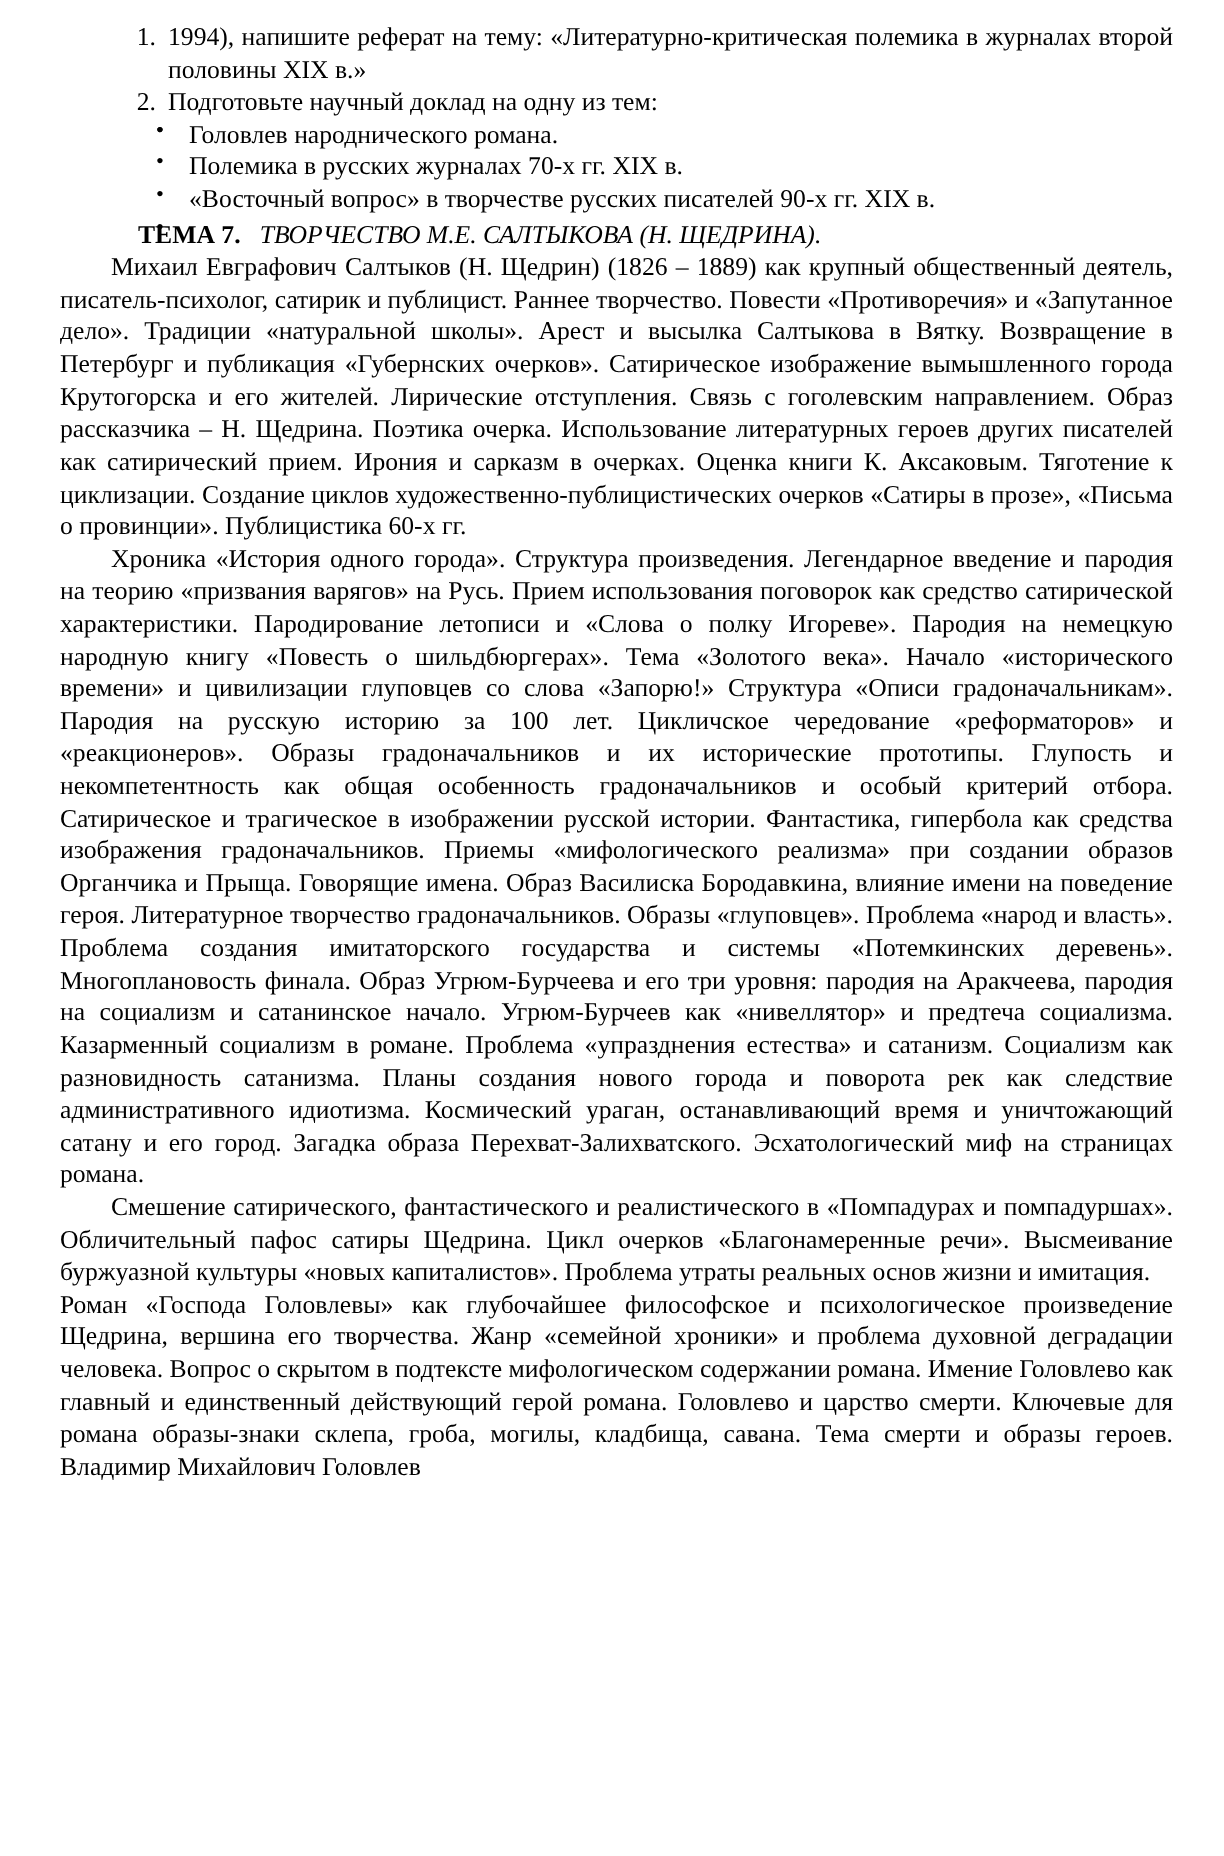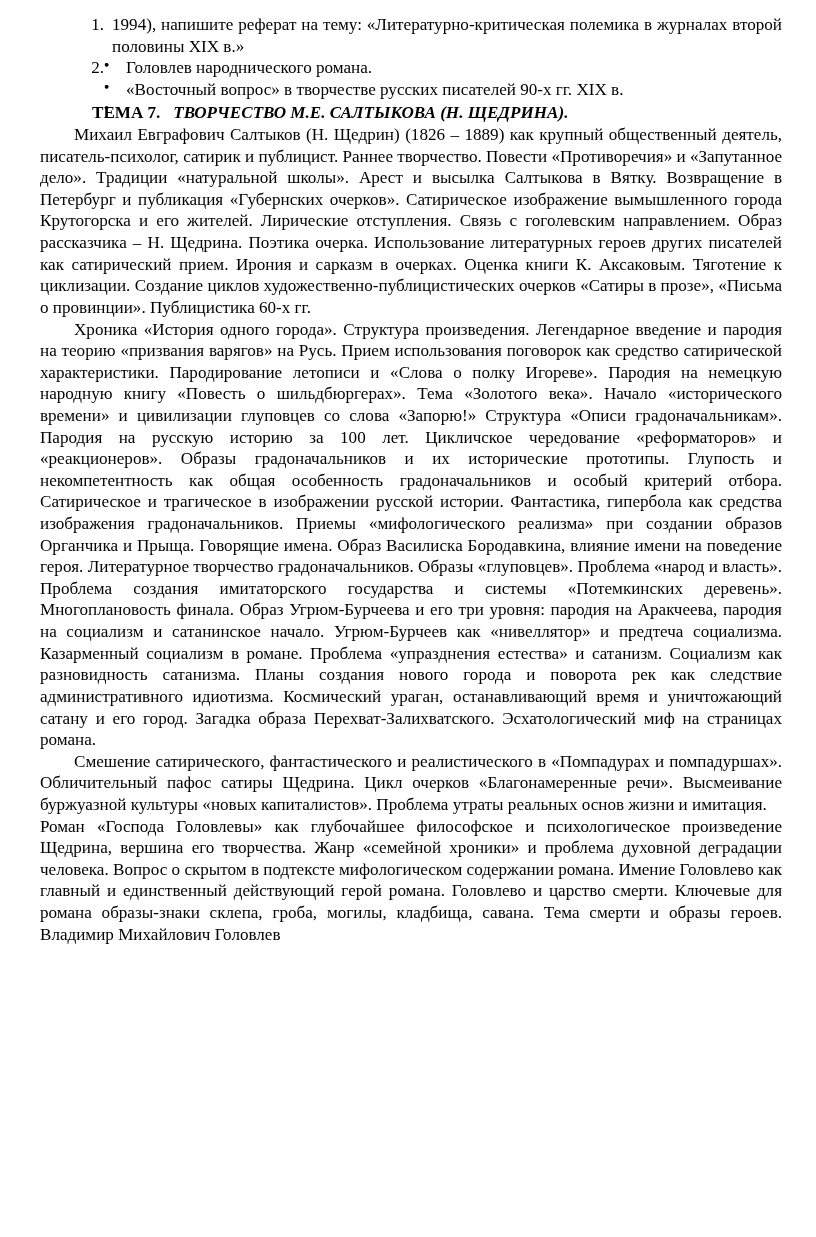--- a/index.html
+++ b/index.html
@@ -66,21 +66,21 @@
   .theme-head {
     margin-top: 2px;
     padding-left: 52px;
     text-align: left;
   }
   .theme-head .tema {
     font-weight: bold;
   }
   .theme-head .tema-title {
     font-style: italic;
-    font-weight: bold;
+    font-weight: normal;
     text-align: center;
   }
 
   p.para {
     margin: 0;
     text-indent: 34px;
     text-align: justify;
   }
   p.para.noindent {
     text-indent: 0;
@@ -94,33 +94,35 @@
 <div class="page">
   <div class="doc">
 
     <ol class="num-list">
       <li>
         <span class="marker">1.</span>
         <span>1994), напишите реферат на тему: «Литературно-критическая полемика в журналах второй половины XIX в.»</span>
       </li>
       <li>
         <span class="marker">2.</span>
+        <span>Подготовьте научный доклад на одну из тем:</span>
       </li>
     </ol>
 
     <ul class="bullet-list">
       <li>
         <span class="bullet">•</span>
       </li>
       <li>
         <span class="bullet">•</span>
         <span>Головлев народнического романа.</span>
       </li>
       <li>
         <span class="bullet">•</span>
+        <span>Полемика в русских журналах 70-х гг. XIX в.</span>
       </li>
       <li>
         <span class="bullet">•</span>
         <span>«Восточный вопрос» в творчестве русских писателей 90-х гг. XIX в.</span>
       </li>
       <li>
         <span class="bullet">•</span>
       </li>
     </ul>
 

